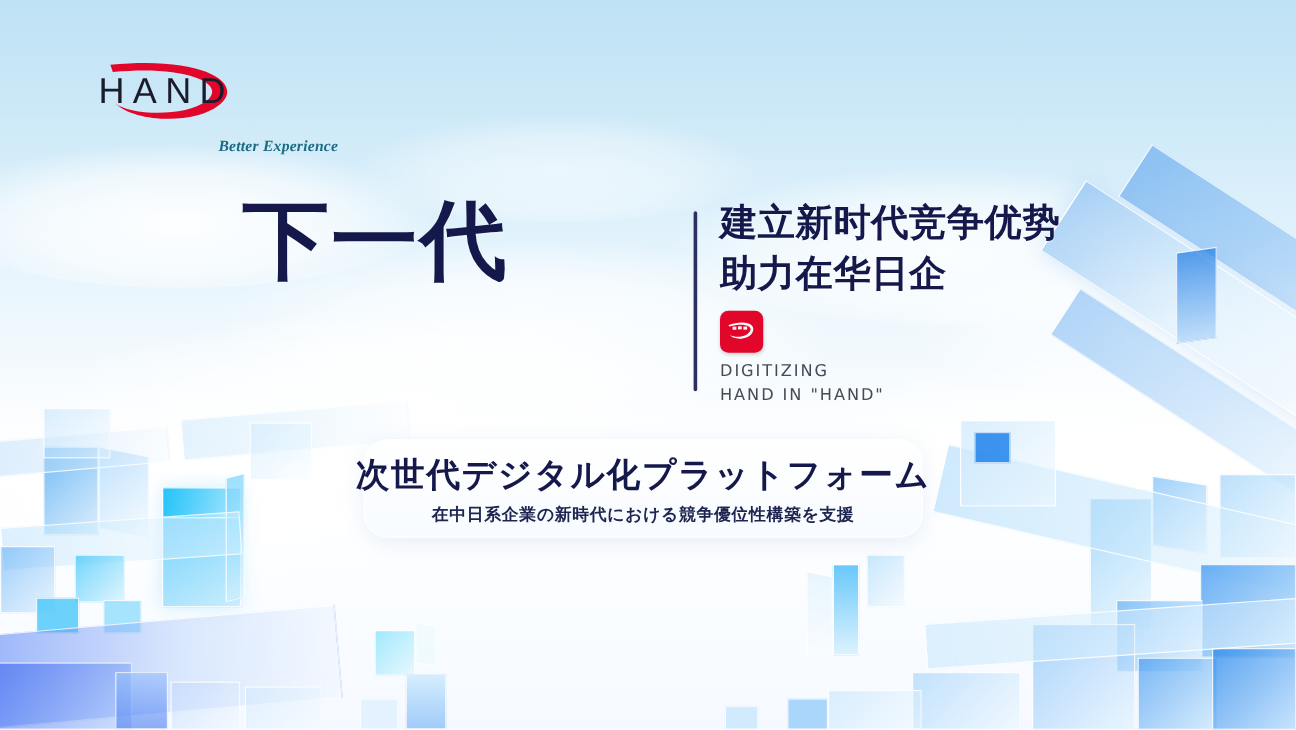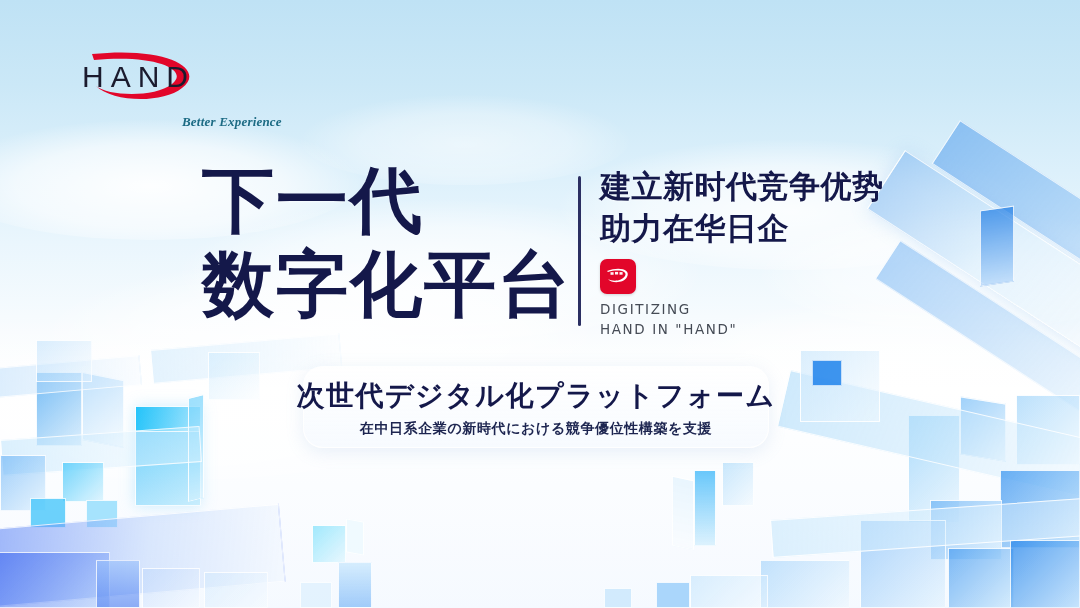--- a/index.html
+++ b/index.html
@@ -320,21 +320,20 @@
       <svg width="130" height="54" viewBox="0 0 130 54" xmlns="http://www.w3.org/2000/svg">
         <path d="M14 2 C 92 -6, 128 18, 104 36 C 84 52, 34 50, 18 34 C 30 44, 76 46, 94 32 C 112 18, 78 2, 16 8 Z" fill="#e2062a"></path>
       </svg>
     </div>
     <div id="logo-wordmark">HAND</div>
     <div id="logo-tagline">Better Experience</div>
   </div>
 
   <div id="headline-zh">
     <span class="l1">下一代</span>
-    <span class="l2">数字化平台</span>
   </div>
 
   <div id="divider"></div>
 
   <div id="sub-zh">
     <span>建立新时代竞争优势</span>
     <span>助力在华日企</span>
   </div>
 
   <div id="badge">

